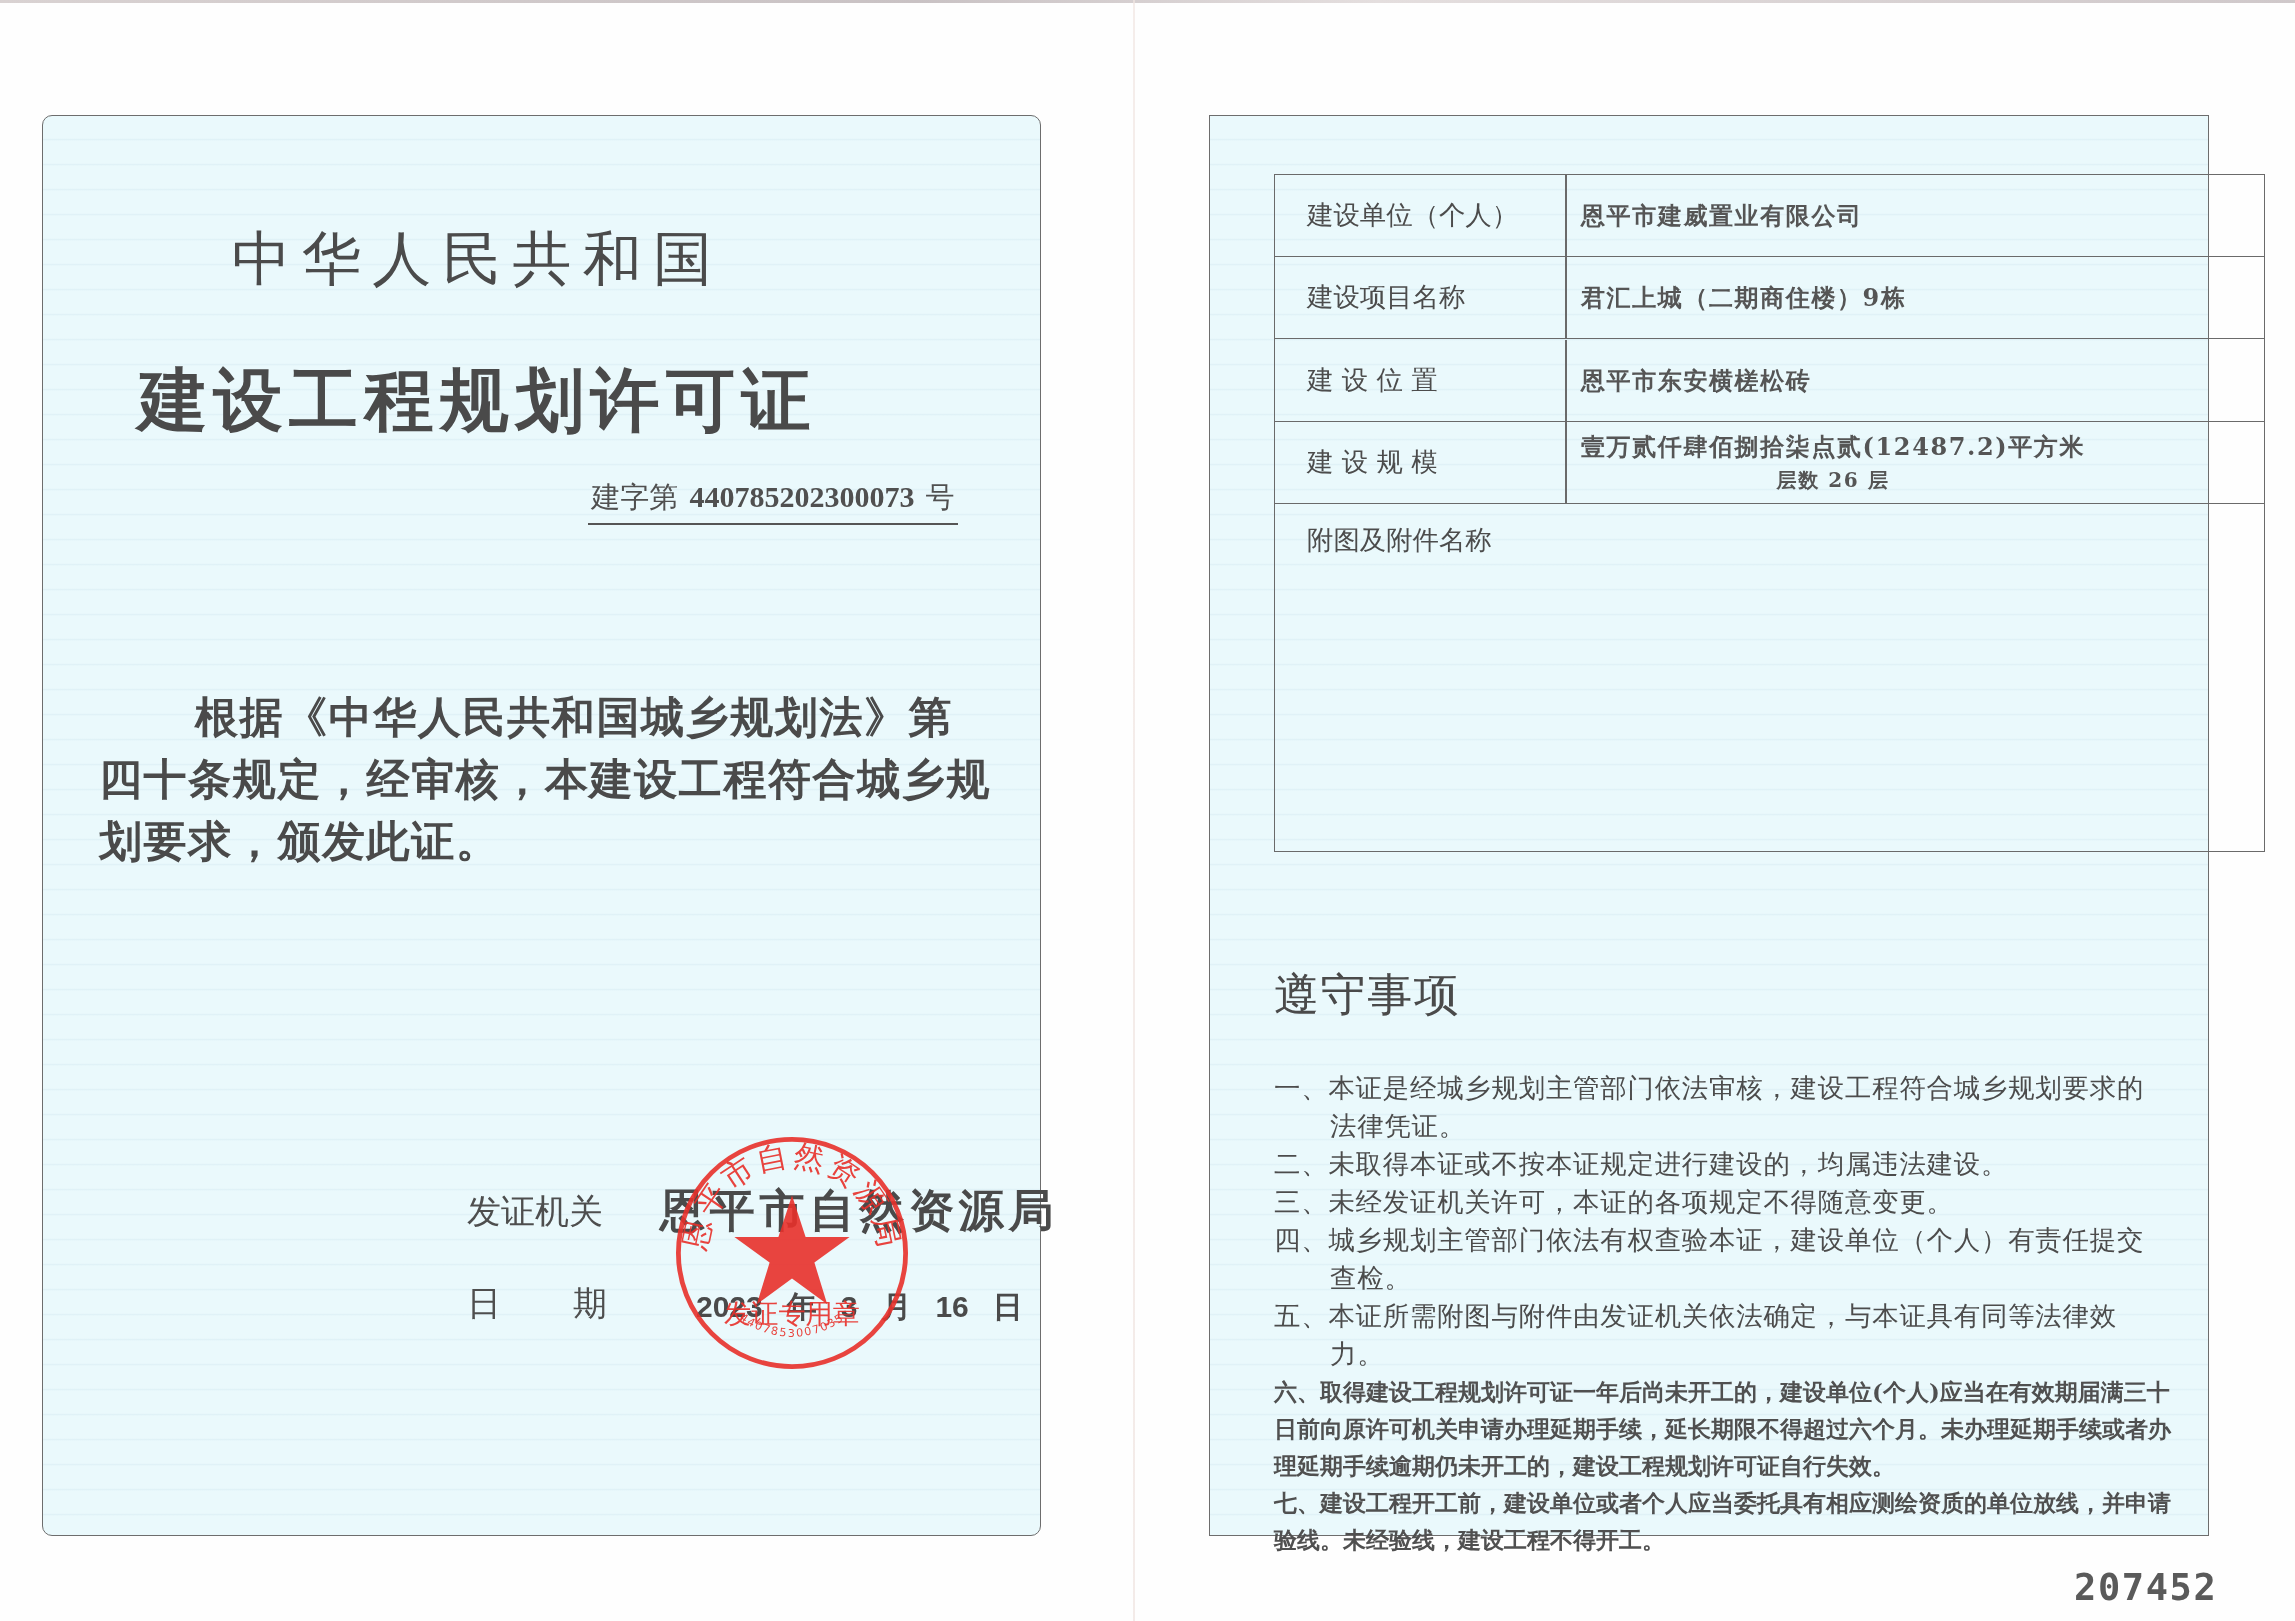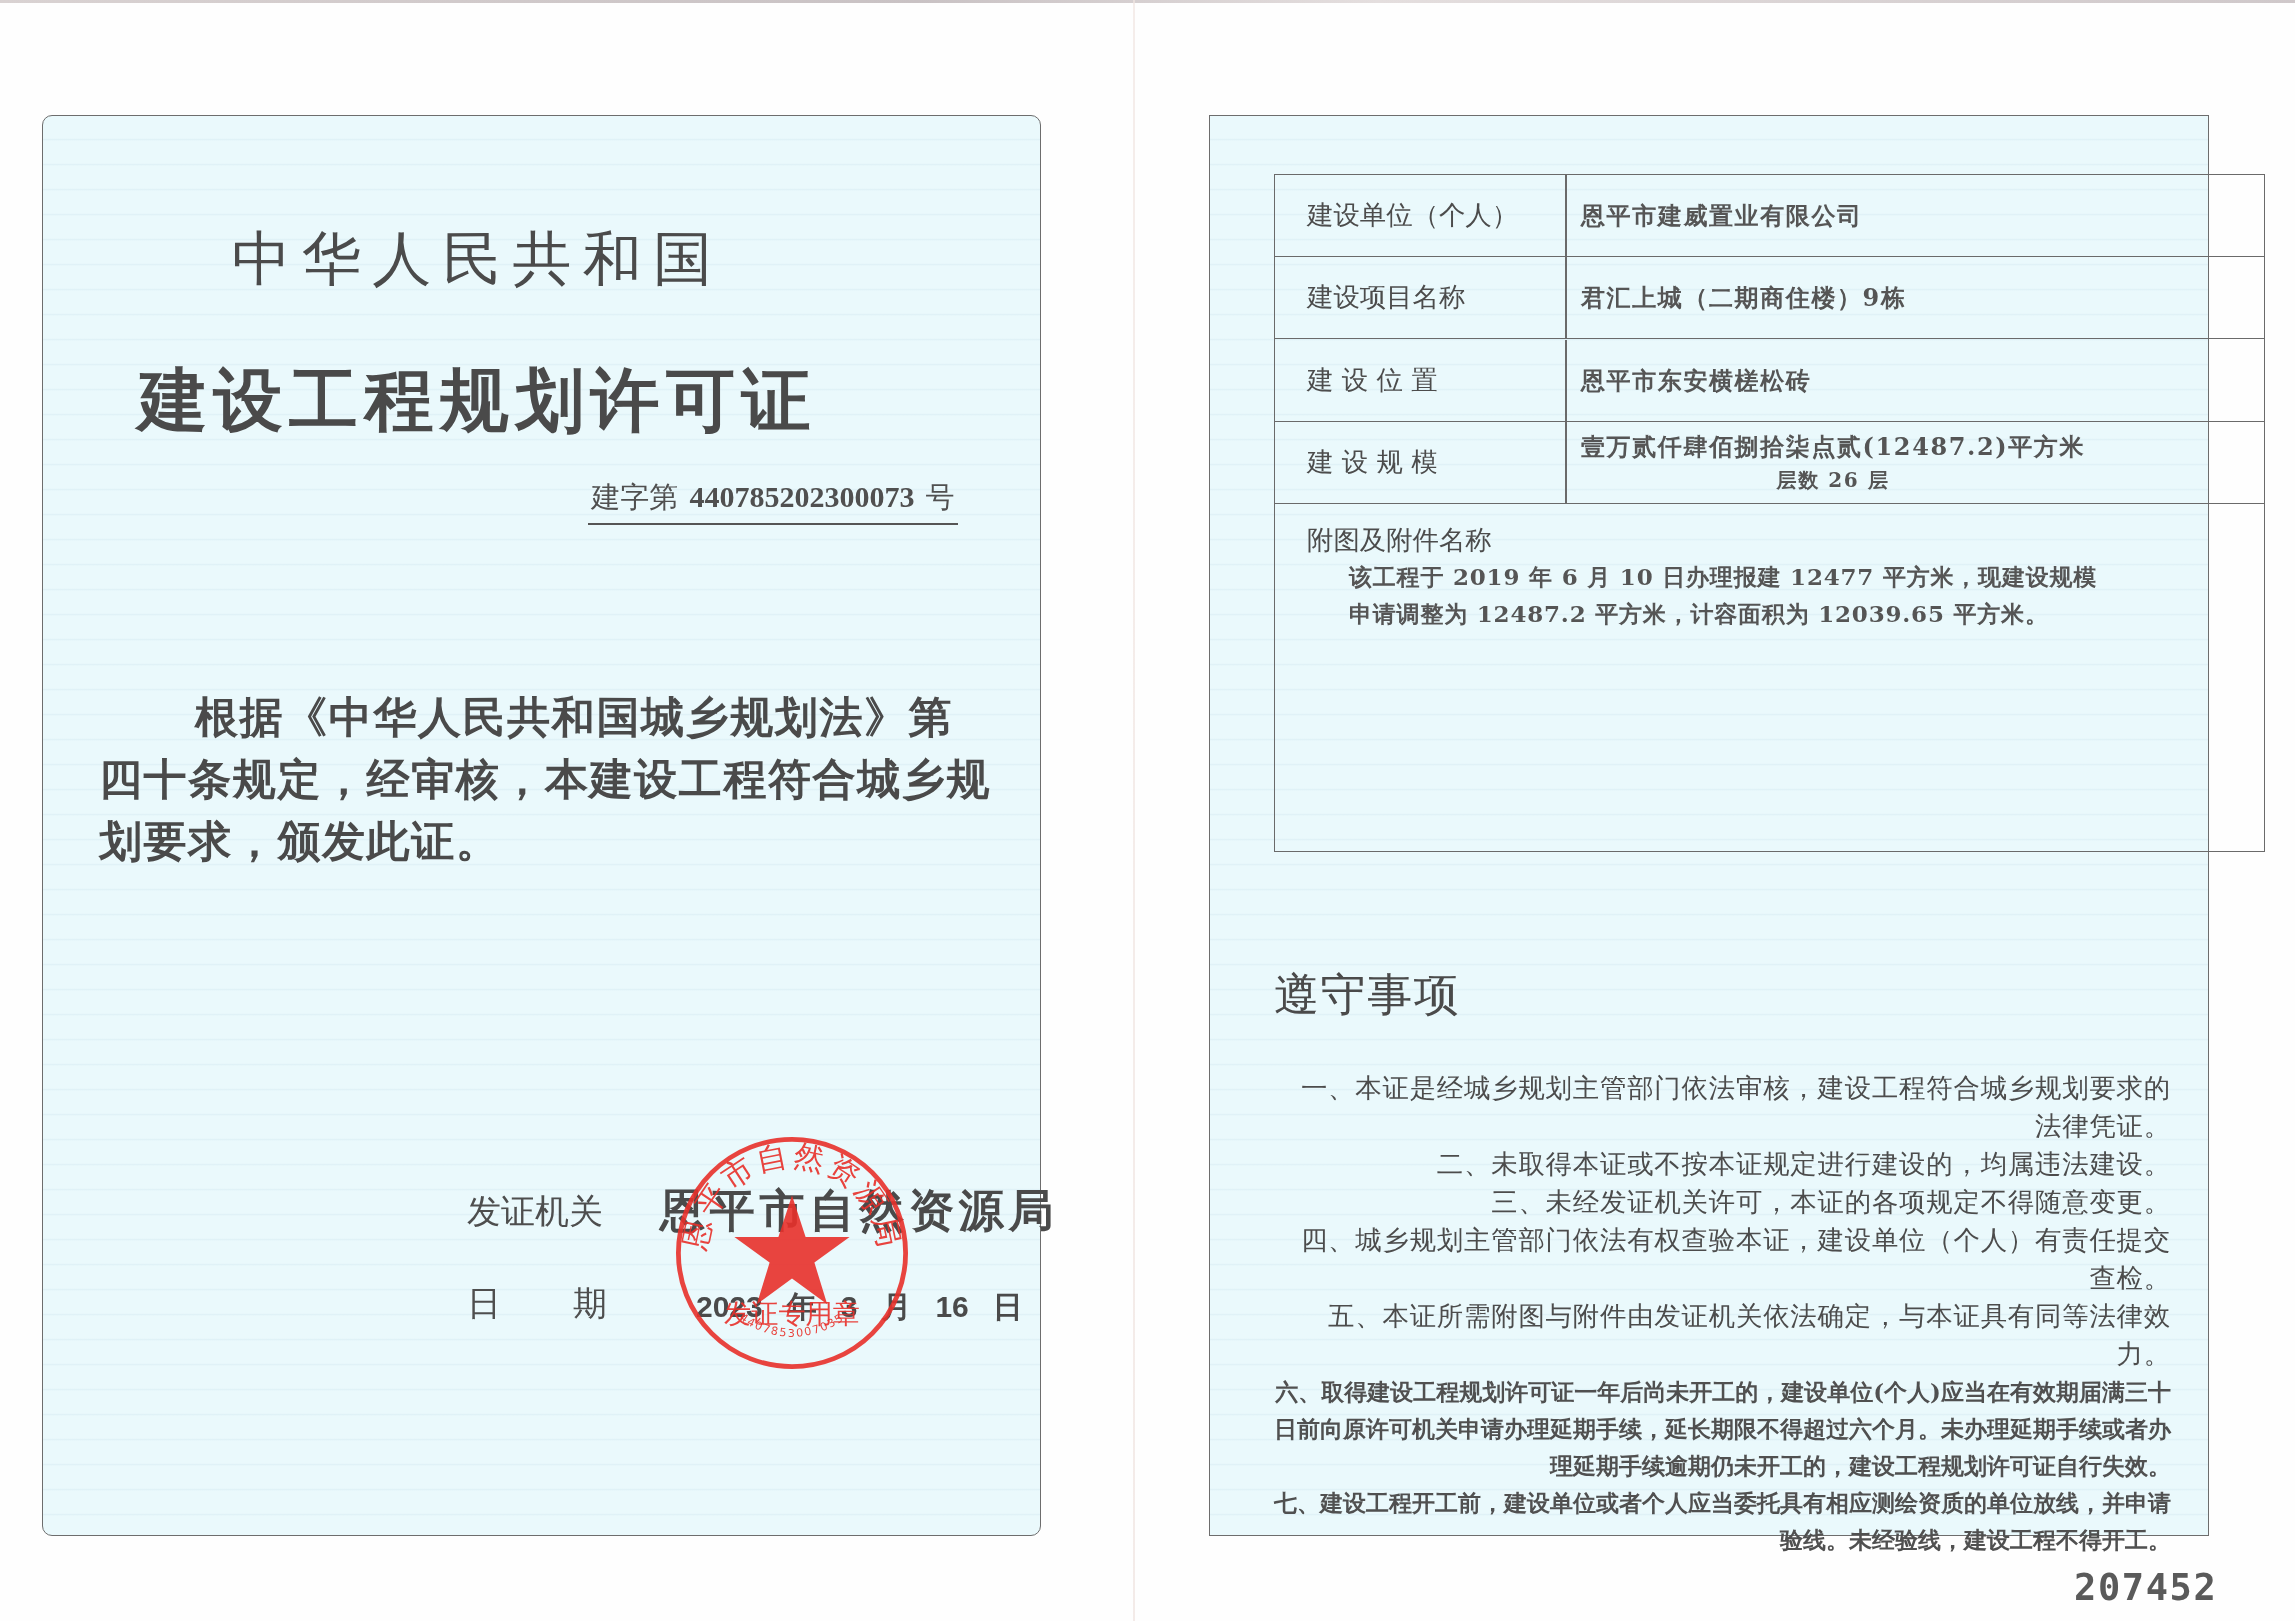--- a/index.html
+++ b/index.html
@@ -89,21 +89,21 @@
     position: absolute; left: 0; top: 330px; width: 100%; height: 346px;
   }
   .attach .label { position: absolute; left: 32px; top: 17.6px; font-size: 26.4px; color: #4c4c4c; }
   .attach .note {
     position: absolute; left: 74px; top: 53px; width: 769px;
     font-family: "DejaVu Serif", "Liberation Serif", serif; font-weight: bold; font-size: 23px; line-height: 37px; color: #555;
     letter-spacing: 0.8px;
   }
 
   .rules-title { position: absolute; left: 64px; top: 849px; font-size: 45px; color: #4a4a4a; letter-spacing: 1.6px; }
-  .rules { position: absolute; left: 64px; top: 953px; width: 897px; text-align: right; }
+  .rules { position: absolute; left: 64px; top: 953px; width: 897px; }
   .rule {
     font-size: 26.4px; line-height: 38px; color: #4c4c4c; padding-left: 56px; text-indent: -56px;
     margin-bottom: 0; letter-spacing: 0.8px;
   }
   .rule.old {
     font-family: "DejaVu Serif", "Liberation Serif", serif; font-weight: bold; font-size: 23px; line-height: 37px;
     padding-left: 0; text-indent: 0; color: #505050; letter-spacing: 0;
   }
   .serial {
     position: absolute; left: 2074px; top: 1566px; font-family: "DejaVu Sans Mono", monospace;
@@ -179,21 +179,20 @@
     <div class="row" style="top:247px">
       <div class="label">建 设 规 模</div>
       <div class="divider"></div>
       <div class="value">
         <span>壹万贰仟肆佰捌拾柒点贰(12487.2)平方米</span>
         <span class="sub">层数 26 层</span>
       </div>
     </div>
     <div class="attach">
       <div class="label">附图及附件名称</div>
-      <div class="note">该工程于 2019 年 6 月 10 日办理报建 12477 平方米，现建设规模申请调整为 12487.2 平方米，计容面积为 12039.65 平方米。</div>
     </div>
   </div>
 
   <div class="rules-title">遵守事项</div>
   <div class="rules">
     <div class="rule">一、本证是经城乡规划主管部门依法审核，建设工程符合城乡规划要求的法律凭证。</div>
     <div class="rule">二、未取得本证或不按本证规定进行建设的，均属违法建设。</div>
     <div class="rule">三、未经发证机关许可，本证的各项规定不得随意变更。</div>
     <div class="rule">四、城乡规划主管部门依法有权查验本证，建设单位（个人）有责任提交查检。</div>
     <div class="rule">五、本证所需附图与附件由发证机关依法确定，与本证具有同等法律效力。</div>

